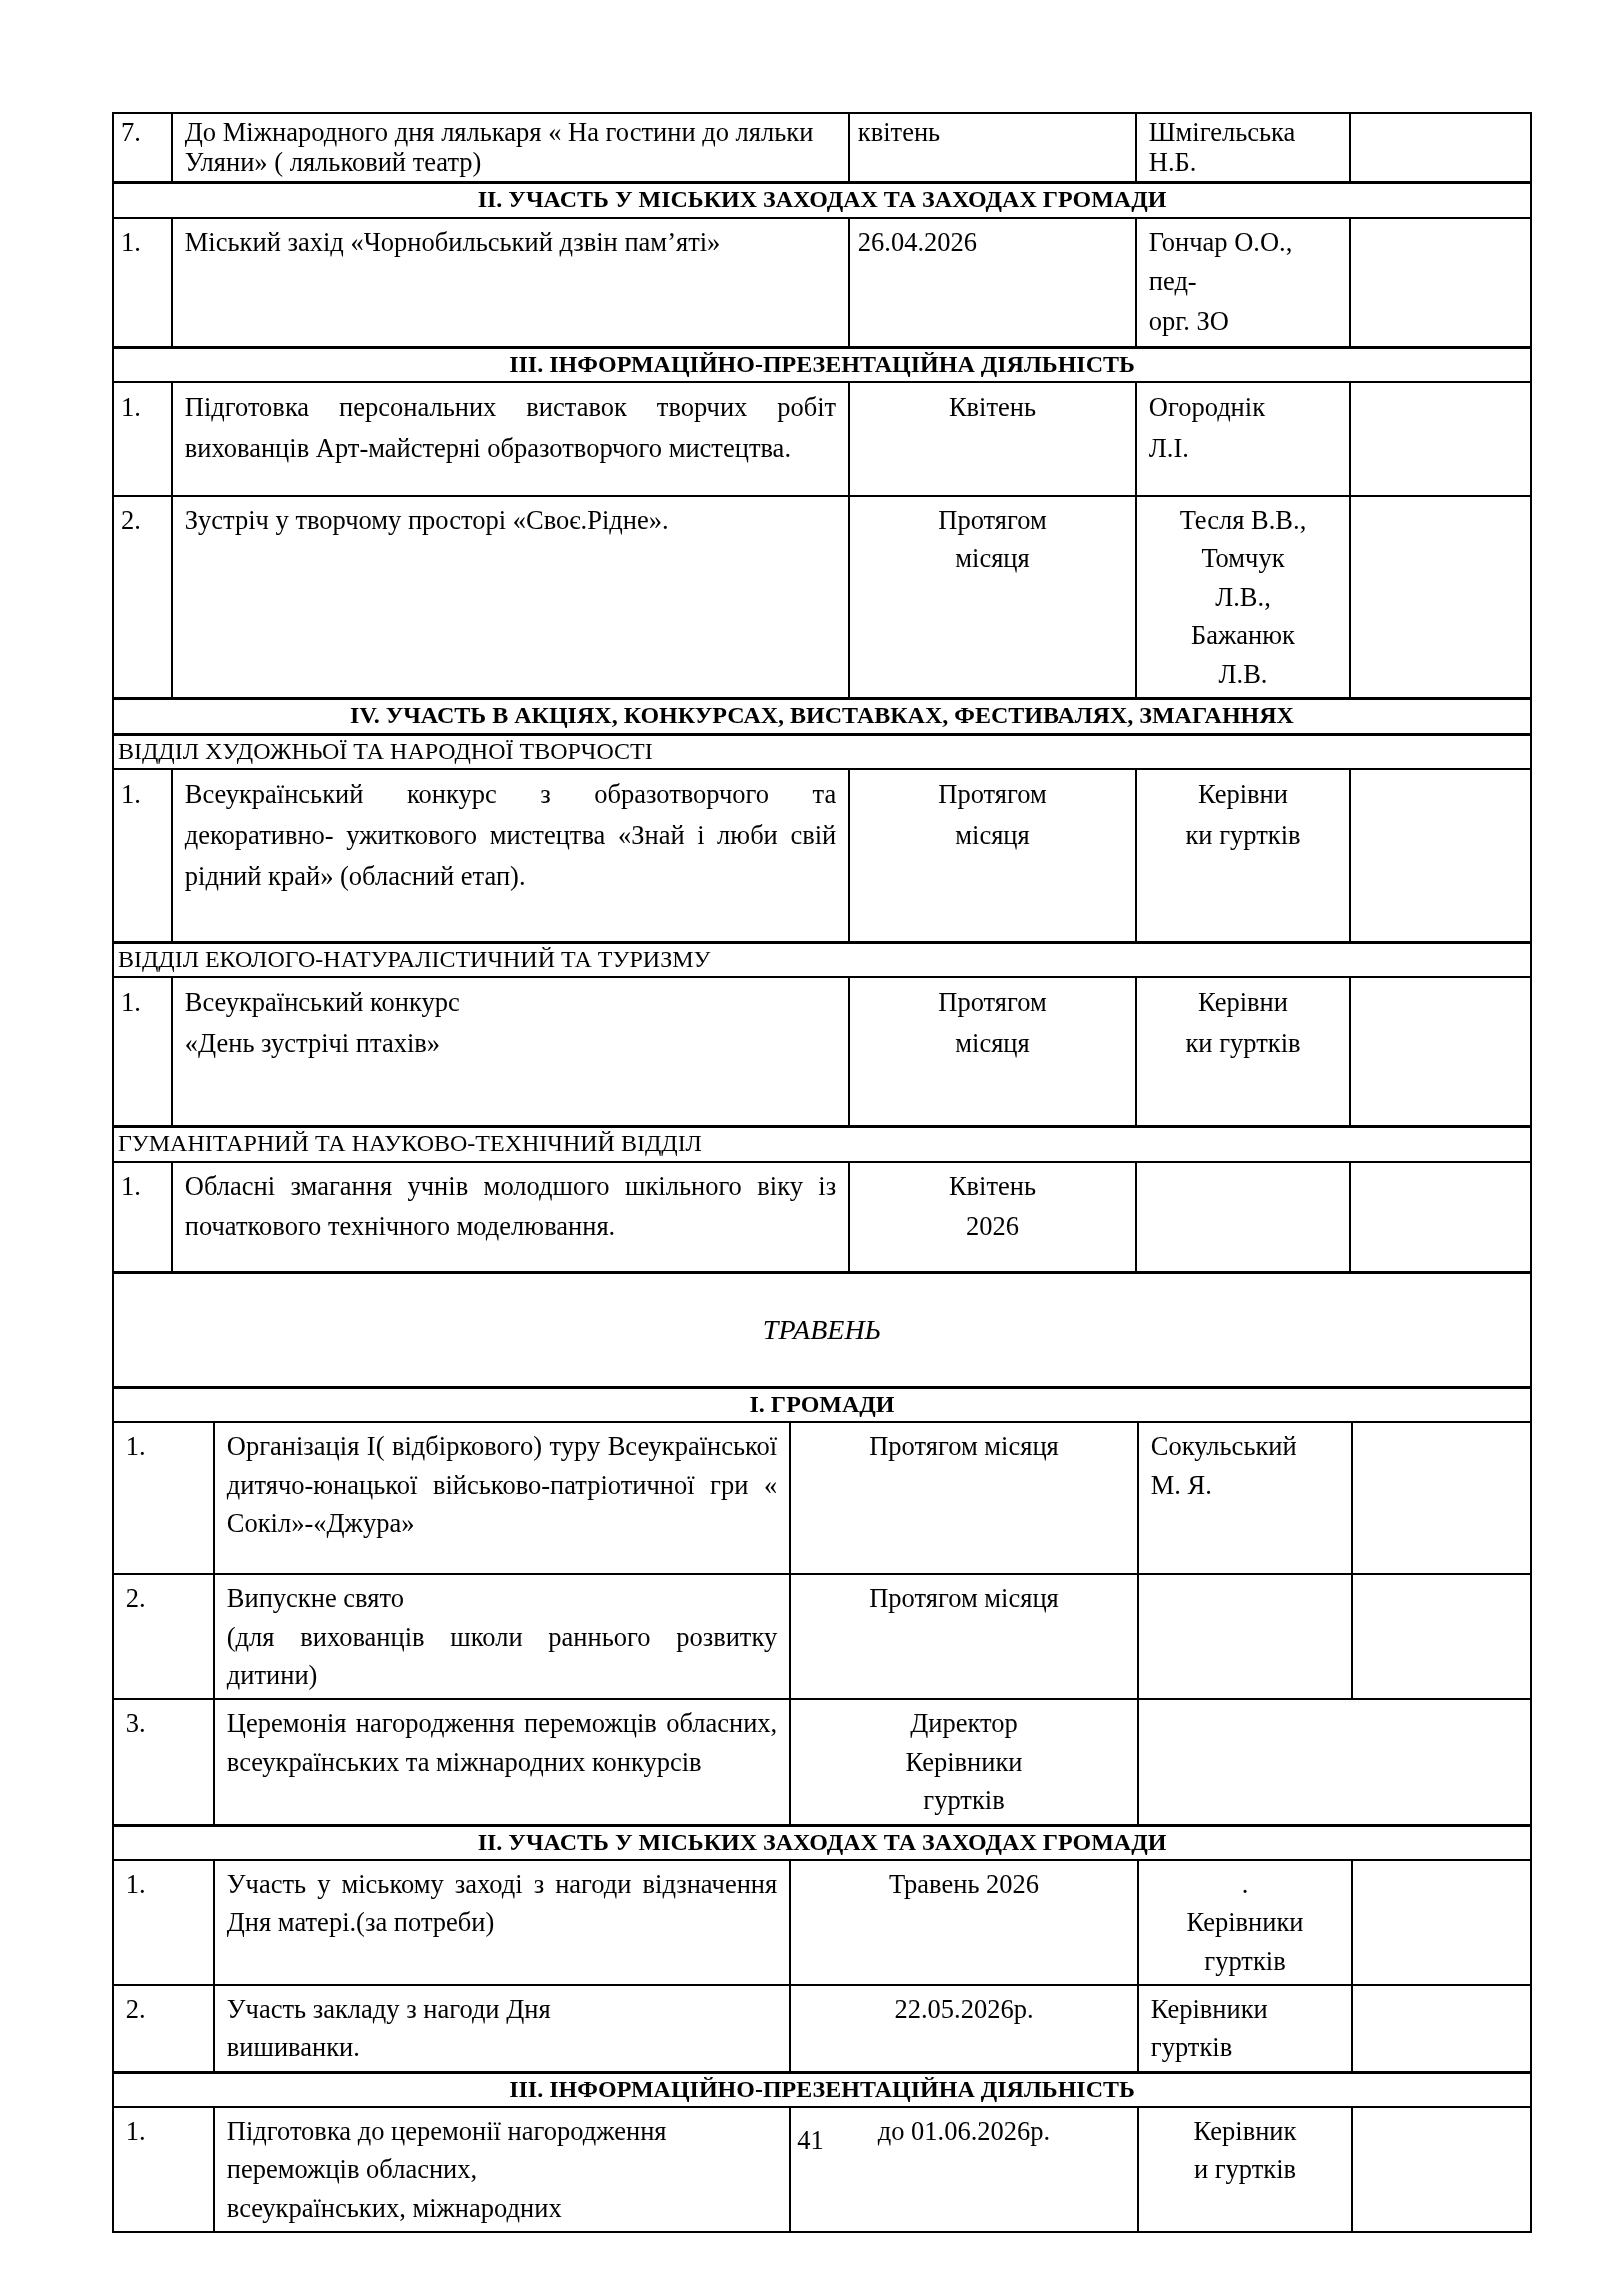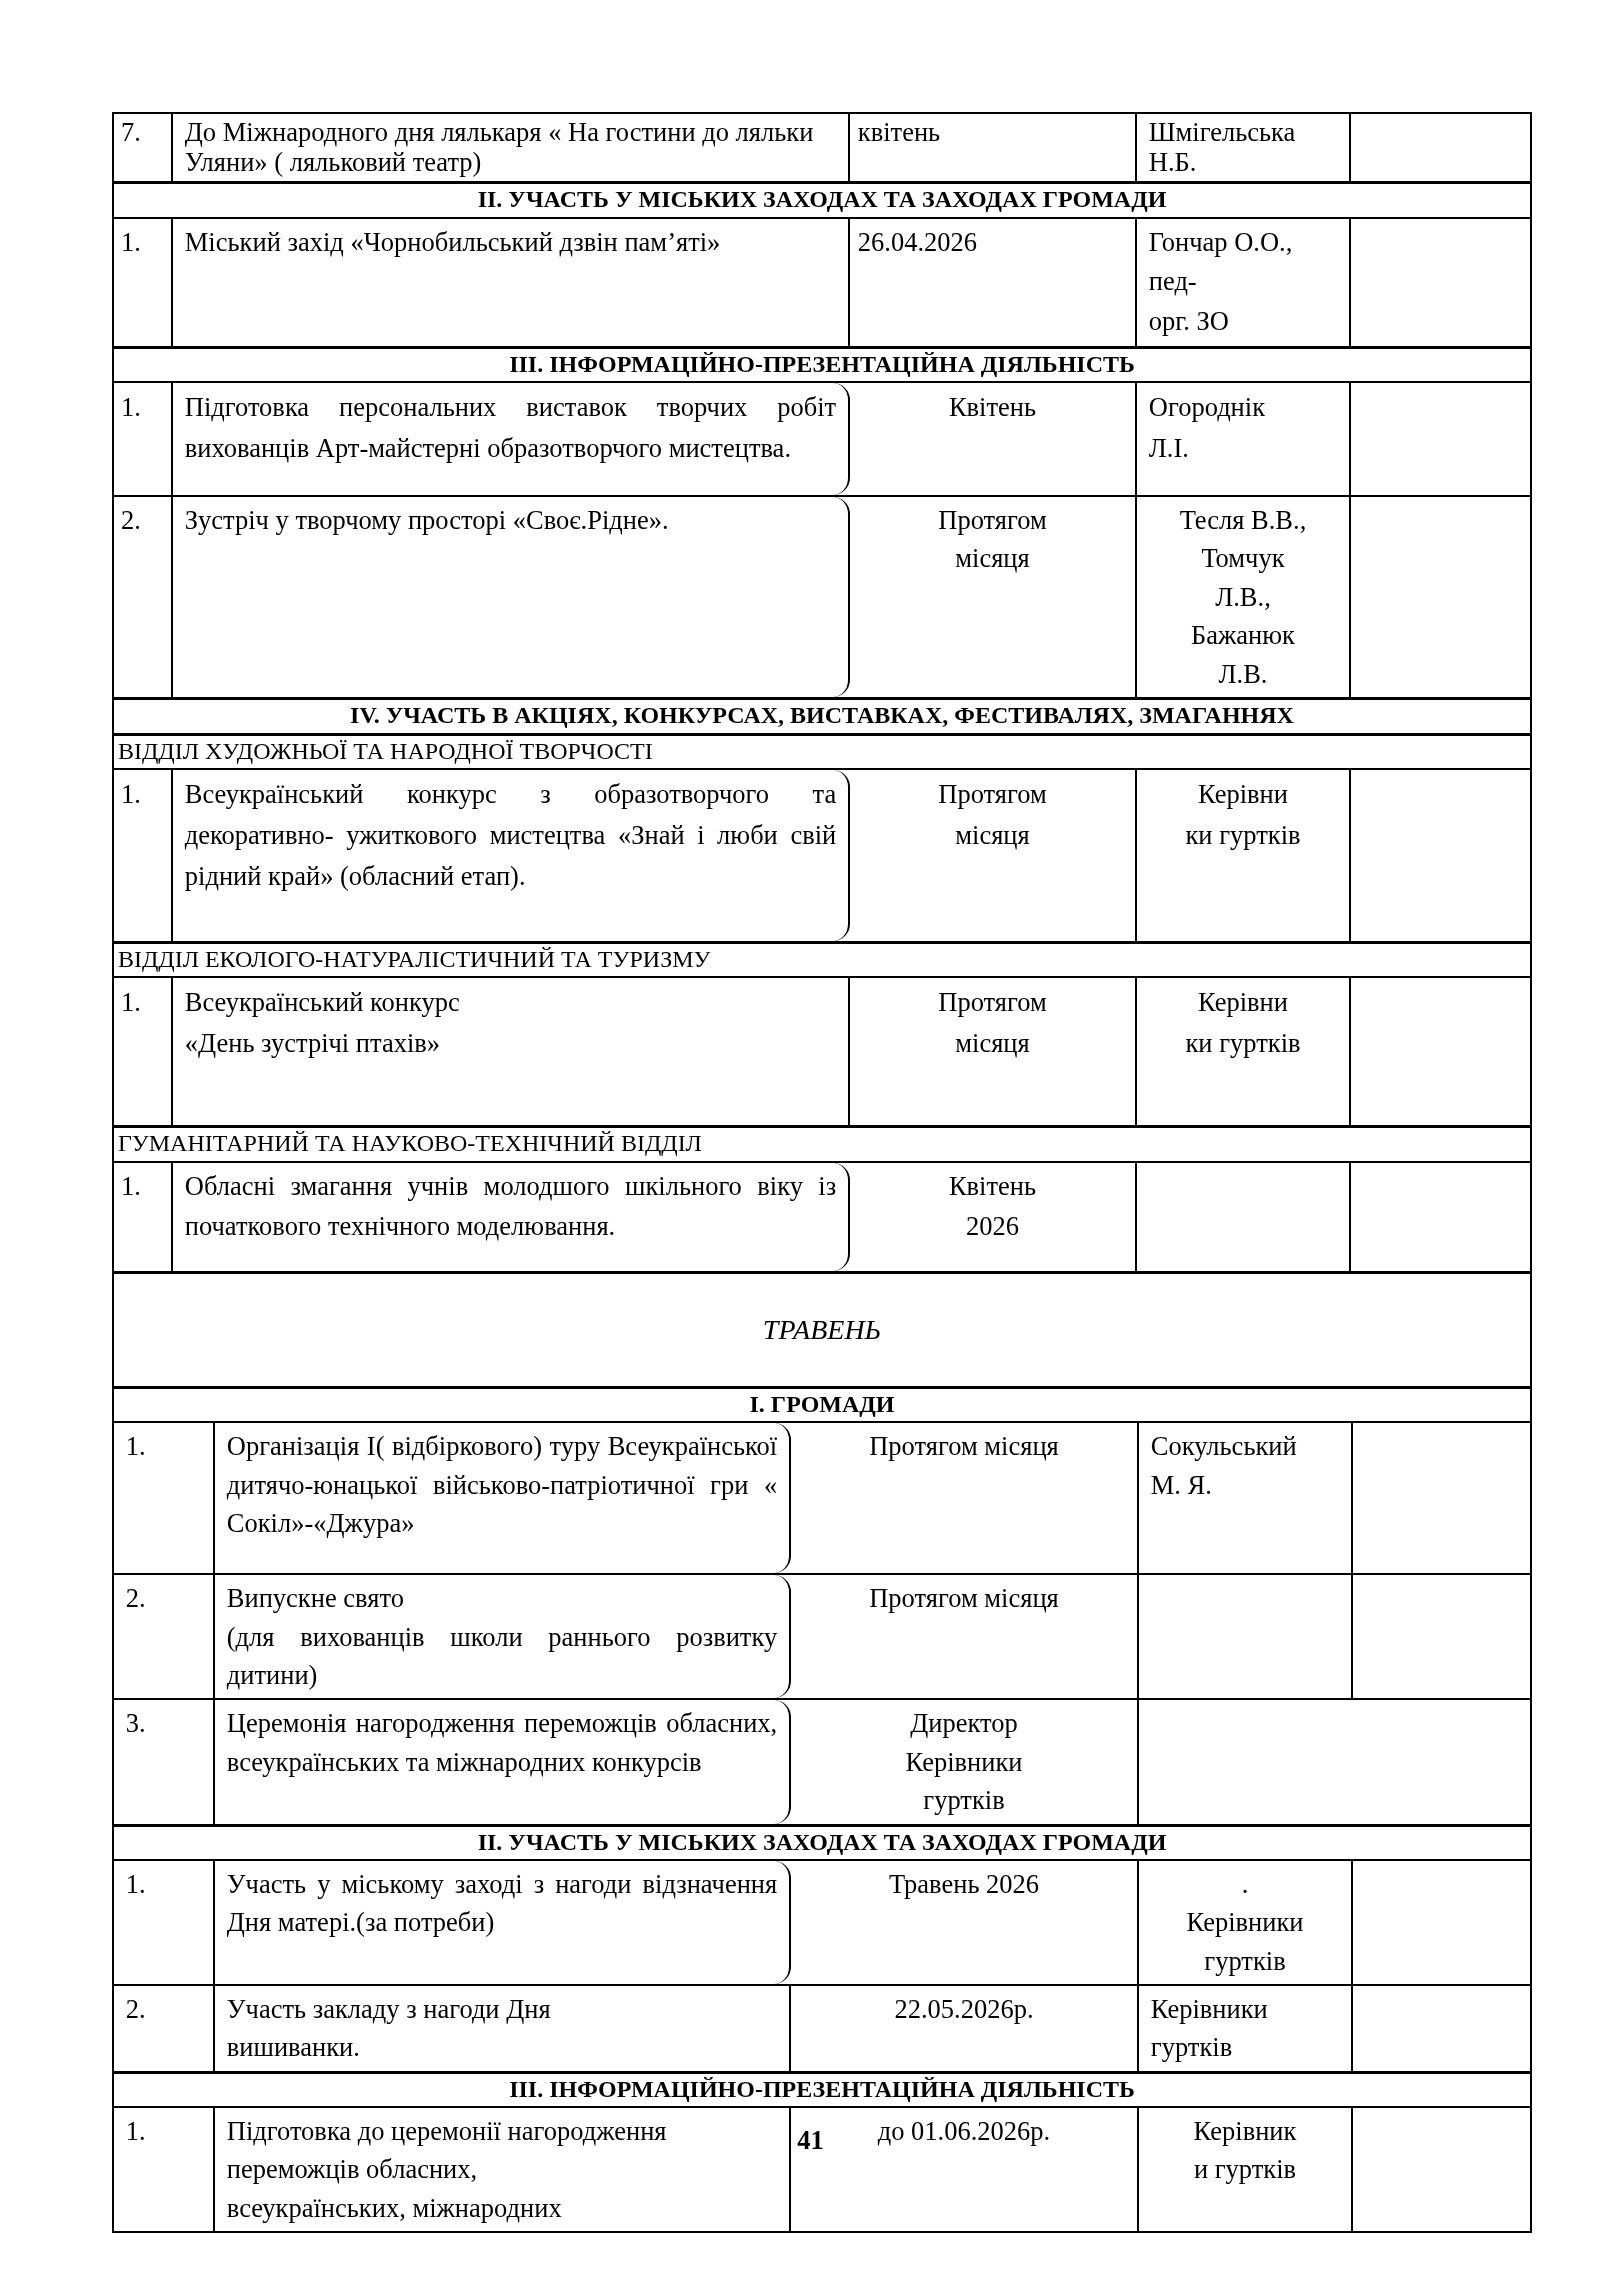--- a/index.html
+++ b/index.html
@@ -67,30 +67,29 @@
     white-space: pre-line;
     overflow: hidden;
   }
   .cell:last-child { border-right: none; }
   .cell.num { padding: 3.9px 3.9px 3.9px 11.8px; }
   .trow.april .cell.num { padding-left: 6.9px; }
   .cell.date { padding: 3.9px 7.8px; }
   .al-left    { text-align: left; }
   .al-center  { text-align: center; }
   .al-justify { text-align: justify; }
-  .al-justify { text-align-last: left; border-radius: 17px; }
+  .al-justify { text-align-last: left; }
 
   .page-number {
     position: absolute;
     left: 0;
     top: 2125px;
     width: 100%;
     text-align: center;
     font-size: 26.5px;
-    font-weight: bold;
   }
 </style>
 </head>
 <body>
 
 <div class="page">
   <div class="doc-table" id="activity-table">
       <div class="trow april" style="min-height: 63px; line-height: 1.12;">
         <div class="cell num al-left">7.</div>
         <div class="cell act al-left">До Міжнародного дня лялькаря «  На гостини до ляльки Уляни» ( ляльковий театр)</div>

